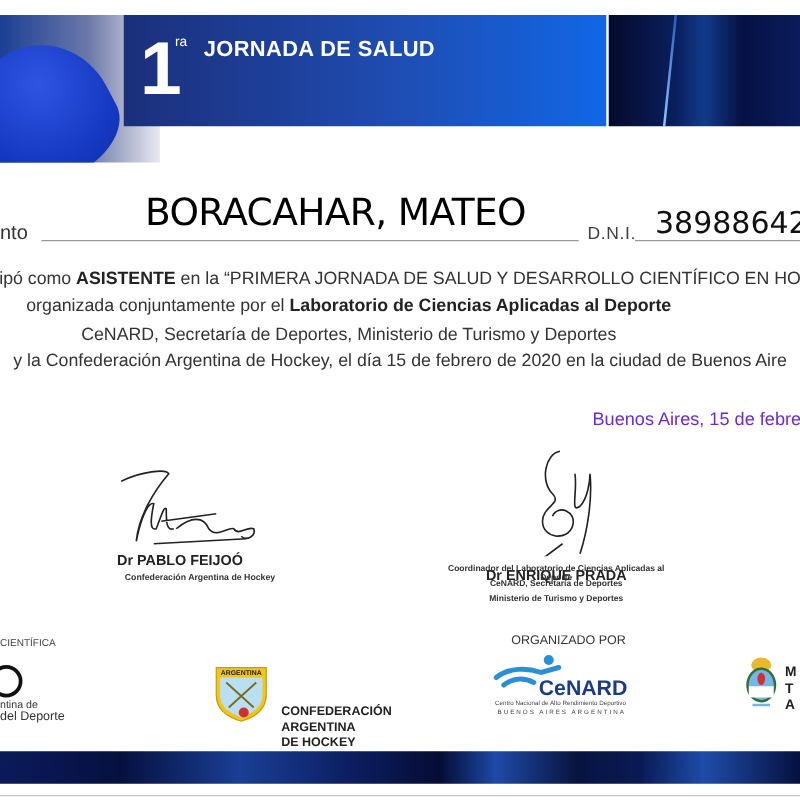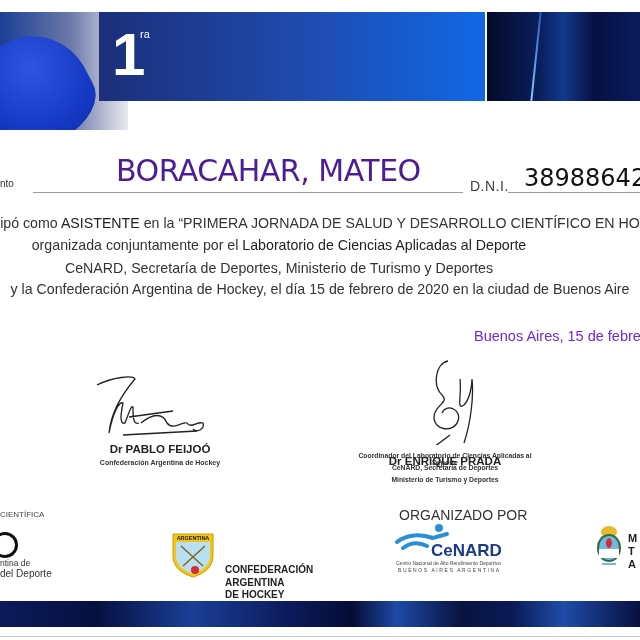--- a/index.html
+++ b/index.html
@@ -10,56 +10,56 @@
   .hdr-swoosh { left:0; top:12px; width:128px; height:118px; background:linear-gradient(90deg,#1b3f95 0%, #6b78a8 55%, #e9e9ef 100%); overflow:hidden; }
   .hdr-swoosh .blob { position:absolute; left:-30px; top:26px; width:120px; height:110px; background:radial-gradient(ellipse at 60% 30%, #2f55e0 0%, #1538c2 60%, #0f2a9a 100%); border-radius:70% 60% 55% 45%/ 60% 70% 40% 50%; transform:rotate(-28deg); }
   .hdr-main { left:99px; top:12px; width:386px; height:89px; background:linear-gradient(90deg,#1b2f7a 0%, #1f4cb0 55%, #1167e6 100%); }
   .hdr-one { left:112px; top:20px; font-size:60px; font-weight:bold; color:#fff; line-height:70px; font-family:"Liberation Sans", sans-serif; }
   .hdr-sup { left:140px; top:28px; font-size:11px; color:#fff; }
   .hdr-title { left:163px; top:30px; width:320px; color:#fff; font-weight:bold; font-size:17.5px; line-height:18px; letter-spacing:0.3px; font-family:"Liberation Sans", sans-serif; }
   .hdr-dark { left:487px; top:12px; width:153px; height:89px; background:linear-gradient(90deg,#040a2a 0%, #0a1f5e 35%, #123a8a 50%, #061044 70%, #0b1c5c 100%); }
   .hdr-dark .ray { position:absolute; left:48px; top:0; width:2px; height:89px; background:linear-gradient(#2a5bc0,#8cc6ff); transform:skewX(-6deg); }
 
   
-  .name-label { left:0; top:178px; font-size:10px; color:#333; }
+  .name-label { left:0; top:178px; font-size:16px; color:#333; }
   .name-line { left:33px; top:192px; width:430px; height:1px; background:#9a9a9a; }
-  .name-value { left:116px; top:153px; font-size:30px; color:#4c1d95; font-family:"DejaVu Sans", sans-serif; font-weight:normal; letter-spacing:-0.5px; }
+  .name-value { left:116px; top:153px; font-size:30px; color:#000000; font-family:"DejaVu Sans", sans-serif; font-weight:normal; letter-spacing:-0.5px; }
   .dni-label { left:470px; top:178px; font-size:14px; color:#404040; letter-spacing:0.5px; }
   .dni-line { left:508px; top:192px; width:132px; height:1px; background:#9a9a9a; }
   .dni-value { left:524px; top:164px; font-size:24px; color:#111; font-family:"DejaVu Sans", sans-serif; }
 
   
   .body-line { left:0; width:558px; text-align:center; font-size:14.2px; color:#333; white-space:nowrap; }
-  .body-line b { font-weight:normal; color:#222;text-align:center; }
+  .body-line b { font-weight:bold; color:#222;text-align:center; }
   .l1 { top:215px; left:-130px; width:900px; }
   .l2 { top:237px; }
   .l3 { top:260px; }
   .l4 { top:281px; left:-120px; width:880px; }
 
   .place-date { left:474px; top:328px; font-size:14.5px; color:#6d28d9; white-space:nowrap; }
 
   
   .sig1 { left:93px; top:373px; width:120px; height:70px; }
-  .sig1-name { left:100px; top:443px; width:120px; text-align:center; font-size:11.5px; font-weight:bold; color:#222; }
+  .sig1-name { left:84px; top:443px; width:120px; text-align:center; font-size:11.5px; font-weight:bold; color:#222; }
   .sig1-role { left:90px; top:459px; width:140px; text-align:center; font-size:7px; color:#333; font-weight:bold; }
   .sig2 { left:420px; top:355px; width:70px; height:90px; }
   .sig2-name { left:355px; top:455px; width:180px; text-align:center; font-size:11.5px; font-weight:bold; color:#222; }
   .sig2-role { left:345px; width:200px; text-align:center; font-size:6.8px; color:#333; font-weight:bold; }
 
   
   .lbl-small { font-size:8px; color:#444; }
   .sc-label { left:0; top:510px;text-align:center; }
   .sc-mark { left:-8px; top:532px; width:20px; height:20px; border:3px solid #111; border-radius:50%; }
   .sc-sub1 { left:0; top:558px; font-size:8.5px; color:#333; }
   .sc-sub2 { left:0; top:568px; font-size:10px; color:#333; }
 
   .cah-shield { left:171px; top:530px; width:44px; height:48px; }
   .cah-text { left:225px; top:564px; font-size:10px; font-weight:bold; color:#222; line-height:12.5px; }
 
-  .org-label { left:399px; top:507px; font-size:14px; color:#333; }
+  .org-label { left:409px; top:507px; font-size:10px; color:#333; }
   .cenard-logo { left:393px; top:522px; width:115px; height:36px; }
   .cenard-sub { left:396px; top:560px; font-size:5px; color:#444; }
   .cenard-sub2 { left:398px; top:567px; font-size:5px; color:#444; letter-spacing:1.6px; }
 
   .escudo { left:594px; top:524px; width:30px; height:46px; }
   .min-text { left:628px; top:532px; font-size:11px; color:#222; line-height:13px; font-weight:bold; }
 
   
   .footer { left:0; top:601px; width:640px; height:26px; background:linear-gradient(90deg,#0b1a5a 0%, #061040 15%, #1a3f95 30%, #0b1b5c 45%, #050c35 55%, #1e4aa6 62%, #081340 72%, #0a1a55 80%, #1f4ca8 88%, #061040 100%); }
   .footer-edge { left:0; top:636px; width:640px; height:1px; background:#c8c8c8; }
@@ -67,20 +67,21 @@
 </head>
 <body>
 
 <div class="abs hdr-swoosh">
     <div class="blob"></div>
   </div>
 <div class="abs hdr-main"></div>
 <div class="abs hdr-one">1</div>
 <div class="abs hdr-sup">ra</div>
 <div class="abs hdr-title">
+  <div>JORNADA DE SALUD</div>
 </div>
 <div class="abs hdr-dark">
     <div class="ray"></div>
   </div>
 
 <div class="abs name-label">nto</div>
 <div class="abs name-line"></div>
 <div class="abs name-value">BORACAHAR, MATEO</div>
 <div class="abs dni-label">D.N.I.</div>
 <div class="abs dni-line"></div>

